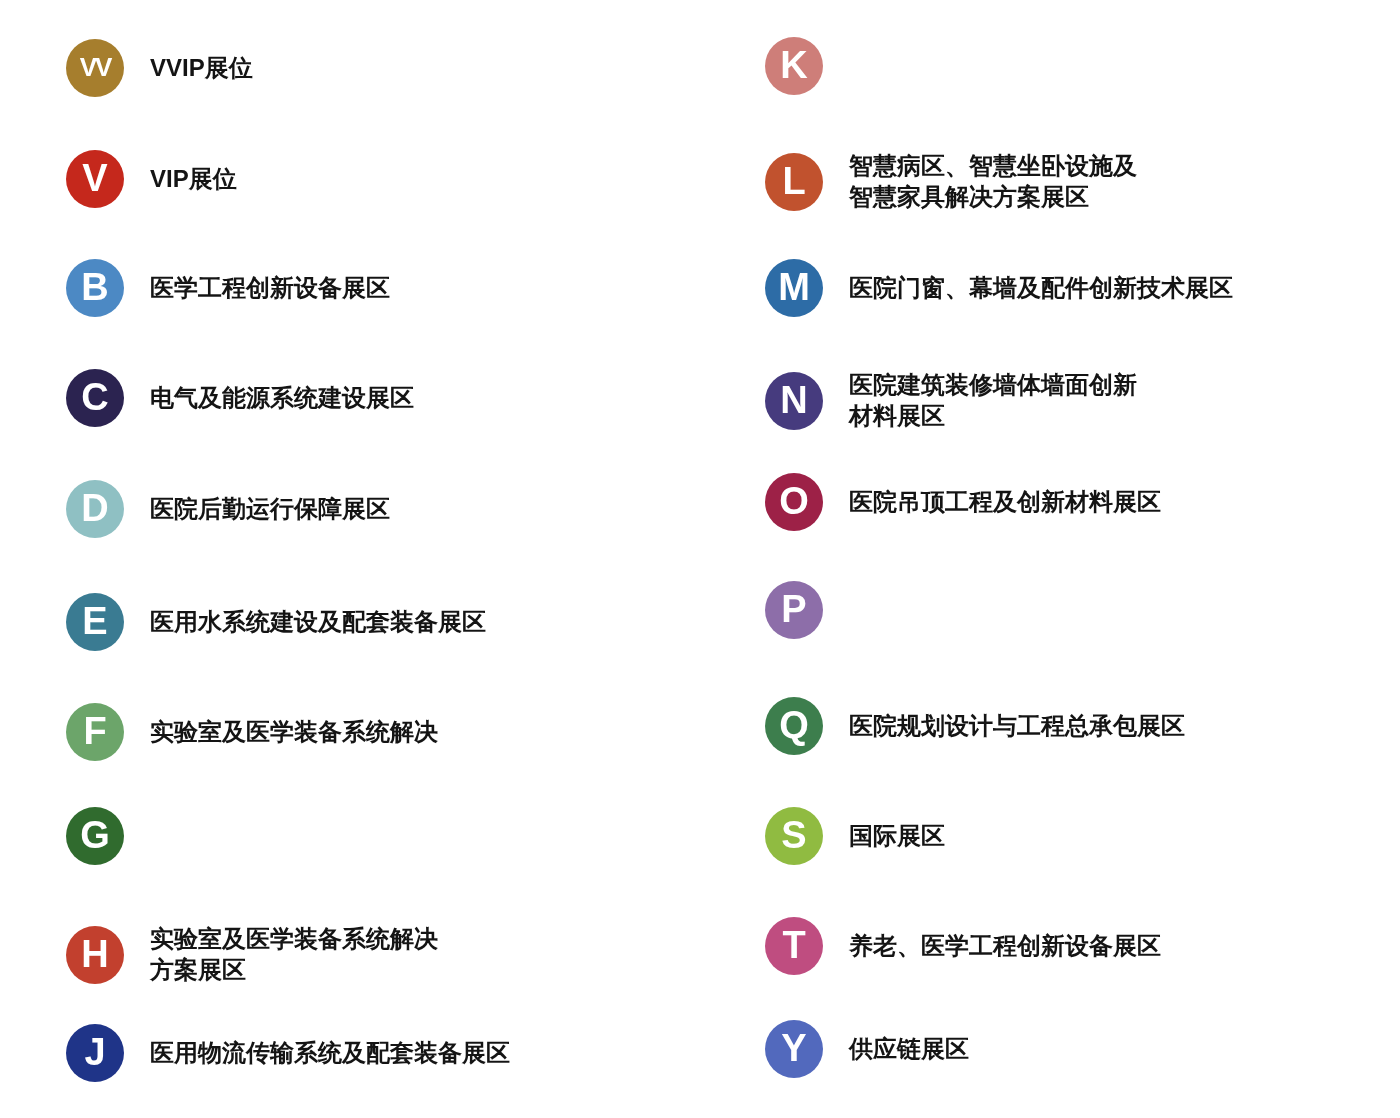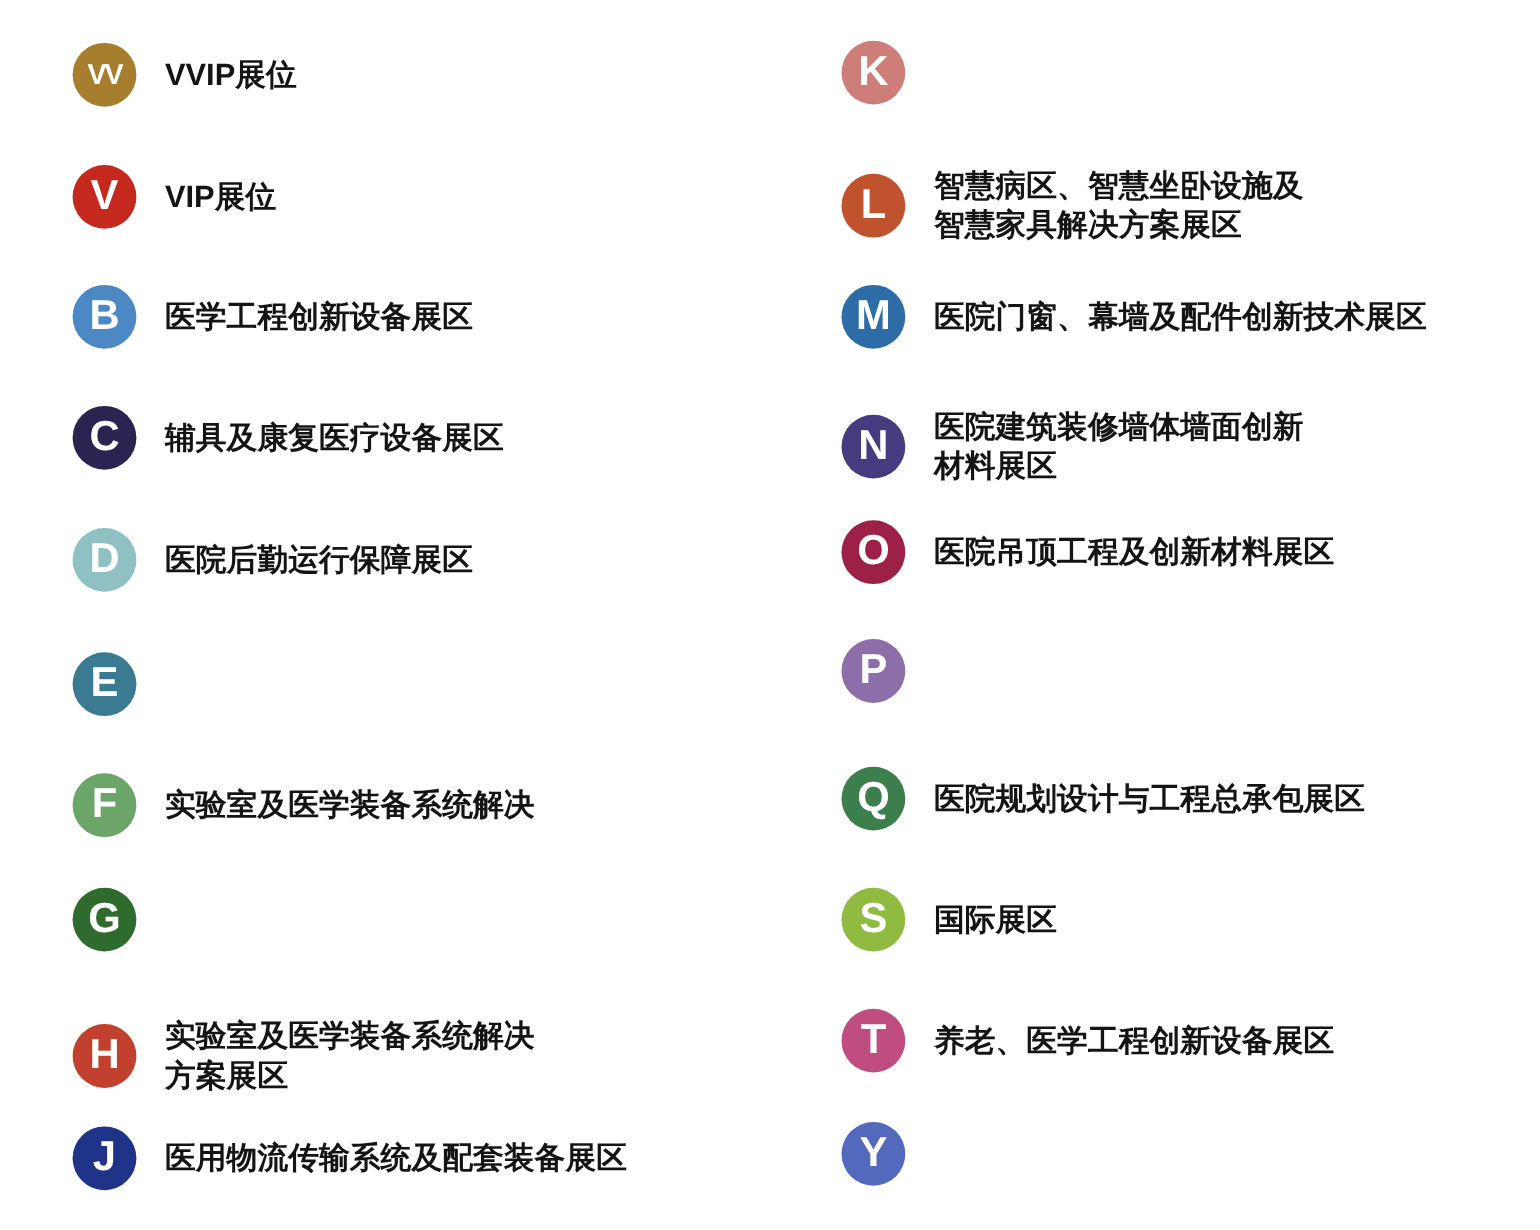--- a/index.html
+++ b/index.html
@@ -21,21 +21,21 @@
     flex:0 0 58px;
     display:flex; align-items:center; justify-content:center;
   }
   .badge-letter {
     color:#ffffff; font-weight:bold; font-size:38px; line-height:1;
     transform:translateY(-1px);
   }
   .l1 .badge-letter { font-size:26px; letter-spacing:-2px; }
   .zone-label {
     margin-left:26px;
-    font-size:28px; font-weight:bold; color:#141414;
+    font-size:24px; font-weight:bold; color:#141414;
     line-height:1.28; white-space:pre-line; letter-spacing:0px;
   }
 </style>
 </head>
 <body>
 
 <div class="canvas">
 
   <div class="legend-row col-left l1">
     <span class="badge" style="background-color: rgb(166, 126, 45);">
@@ -55,34 +55,35 @@
     <span class="badge" style="background-color: rgb(76, 137, 196);">
       <span class="badge-letter">B</span>
     </span>
     <span class="zone-label">医学工程创新设备展区</span>
   </div>
 
   <div class="legend-row col-left l4">
     <span class="badge" style="background-color: rgb(43, 35, 80);">
       <span class="badge-letter">C</span>
     </span>
-    <span class="zone-label">辅具及康复医疗设备展区</span>
+    <span class="zone-label">电气及能源系统建设展区</span>
   </div>
 
   <div class="legend-row col-left l5">
     <span class="badge" style="background-color: rgb(143, 192, 195);">
       <span class="badge-letter">D</span>
     </span>
     <span class="zone-label">医院后勤运行保障展区</span>
   </div>
 
   <div class="legend-row col-left l6">
     <span class="badge" style="background-color: rgb(58, 123, 146);">
       <span class="badge-letter">E</span>
     </span>
+    <span class="zone-label">医用水系统建设及配套装备展区</span>
   </div>
 
   <div class="legend-row col-left l7">
     <span class="badge" style="background-color: rgb(108, 165, 106);">
       <span class="badge-letter">F</span>
     </span>
     <span class="zone-label">实验室及医学装备系统解决</span>
   </div>
 
   <div class="legend-row col-left l8">
@@ -166,15 +167,16 @@
     <span class="badge" style="background-color: rgb(191, 77, 128);">
       <span class="badge-letter">T</span>
     </span>
     <span class="zone-label">养老、医学工程创新设备展区</span>
   </div>
 
   <div class="legend-row col-right r10">
     <span class="badge" style="background-color: rgb(82, 105, 189);">
       <span class="badge-letter">Y</span>
     </span>
+    <span class="zone-label">供应链展区</span>
   </div>
 
 </div>
 
 </body></html>

